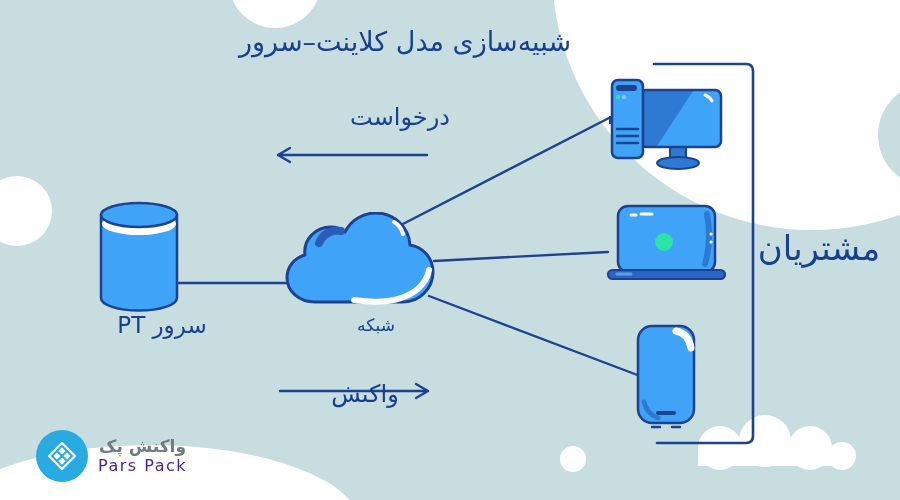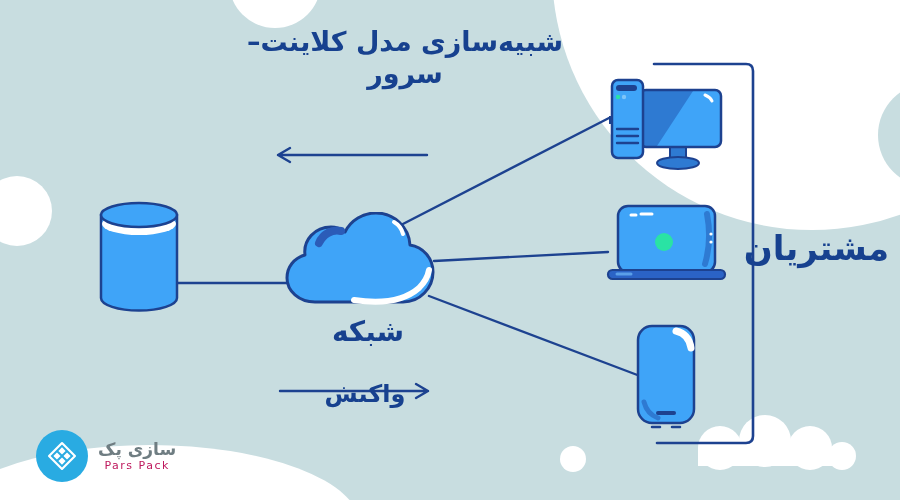--- a/index.html
+++ b/index.html
@@ -19,39 +19,39 @@
   .blob-smalldot  { left:560px; top:446px; width:26px; height:26px; }
   .blob-logo-cloud{ left:-60px; top:445px; width:420px; height:160px; }
   .cloud-br-svg   { position:absolute; left:680px; top:415px; }
 
   
   .connections{ position:absolute; left:0; top:0; }
   .art{ position:absolute; }
 
   
   .lbl{
-    position:absolute; color:#17418f; font-weight:bold; text-align:center;
+    position:absolute; color:#17418f; font-weight:normal; text-align:center;
     direction:rtl; line-height:1.2;
   }
   .lbl-title   { left:218px; top:26px;  width:374px; font-size:27px; }
   .lbl-request { left:328px; top:103px; width:144px; font-size:24px; }
   .lbl-response{ left:293px; top:380px; width:144px; font-size:24px; }
   .lbl-server  { left:92px;  top:312px; width:140px; font-size:23px; }
-  .lbl-network { left:308px; top:315px; width:120px; font-size:28px; }
+  .lbl-network { left:316px; top:315px; width:120px; font-size:17px; }
   .lbl-clients { left:749px; top:228px; width:140px; font-size:34px; }
 
   
   .logo{ position:absolute; left:36px; top:430px; display:flex; align-items:center; gap:10px; }
   .logo-circle{
     width:52px; height:52px; border-radius:50%; background:#29abe2;
     display:flex; align-items:center; justify-content:center; flex:0 0 auto;
   }
   .logo-text{ display:flex; flex-direction:column; align-items:center; }
   .logo-fa{ color:#6f7d82; font-size:17px; font-weight:bold; direction:rtl; line-height:1.1; }
-  .logo-en{ color:#be185d; font-size:11px; letter-spacing:1.5px; line-height:1.2; }
+  .logo-en{ color:#4c1d95; font-size:16px; letter-spacing:1.5px; line-height:1.2; }
 </style>
 </head>
 <body>
 
 <div class="stage">
 
   <div class="blob blob-topleft"></div>
   <div class="blob blob-topright"></div>
   <div class="blob-bite"></div>
   <div class="blob blob-leftmid"></div>
@@ -126,33 +126,35 @@
 
   <svg class="art" style="left:632px;top:320px" width="72" height="115" viewBox="0 0 72 115">
     <rect x="6" y="6" width="56" height="97" rx="14" fill="#3fa4f8" stroke="#1d4290" stroke-width="2.5"></rect>
     <path d="M44,11 q13,3 15,17" stroke="#ffffff" stroke-width="7" fill="none" stroke-linecap="round"></path>
     <path d="M12,82 q3,12 14,16" stroke="#2e7ad2" stroke-width="5" fill="none" stroke-linecap="round"></path>
     <rect x="24" y="91" width="20" height="4" rx="2" fill="#1d4290"></rect>
     <path d="M20,107 h8 M40,107 h8" stroke="#1d4290" stroke-width="2.5" stroke-linecap="round"></path>
   </svg>
 
   <div class="lbl lbl-title">شبیه‌سازی مدل کلاینت–سرور</div>
+  <div class="lbl lbl-request">درخواست</div>
   <div class="lbl lbl-response">واکنش</div>
+  <div class="lbl lbl-server">سرور PT</div>
   <div class="lbl lbl-network">شبکه</div>
   <div class="lbl lbl-clients">مشتریان</div>
 
   <div class="logo">
     <div class="logo-circle">
       <svg width="36" height="36" viewBox="0 0 50 50">
         <polygon points="25,7 43,25 25,43 7,25" fill="none" stroke="#ffffff" stroke-width="3" stroke-linejoin="round"></polygon>
         <polygon points="25,13 30,18 25,23 20,18" fill="#ffffff"></polygon>
         <polygon points="32,20 37,25 32,30 27,25" fill="#ffffff"></polygon>
         <polygon points="25,27 30,32 25,37 20,32" fill="#ffffff"></polygon>
         <polygon points="18,20 23,25 18,30 13,25" fill="#ffffff"></polygon>
       </svg>
     </div>
     <div class="logo-text">
-      <div class="logo-fa">سازی پک</div>
+      <div class="logo-fa">واکنش پک</div>
       <div class="logo-en">Pars Pack</div>
     </div>
   </div>
 
 </div>
 
 </body></html>

